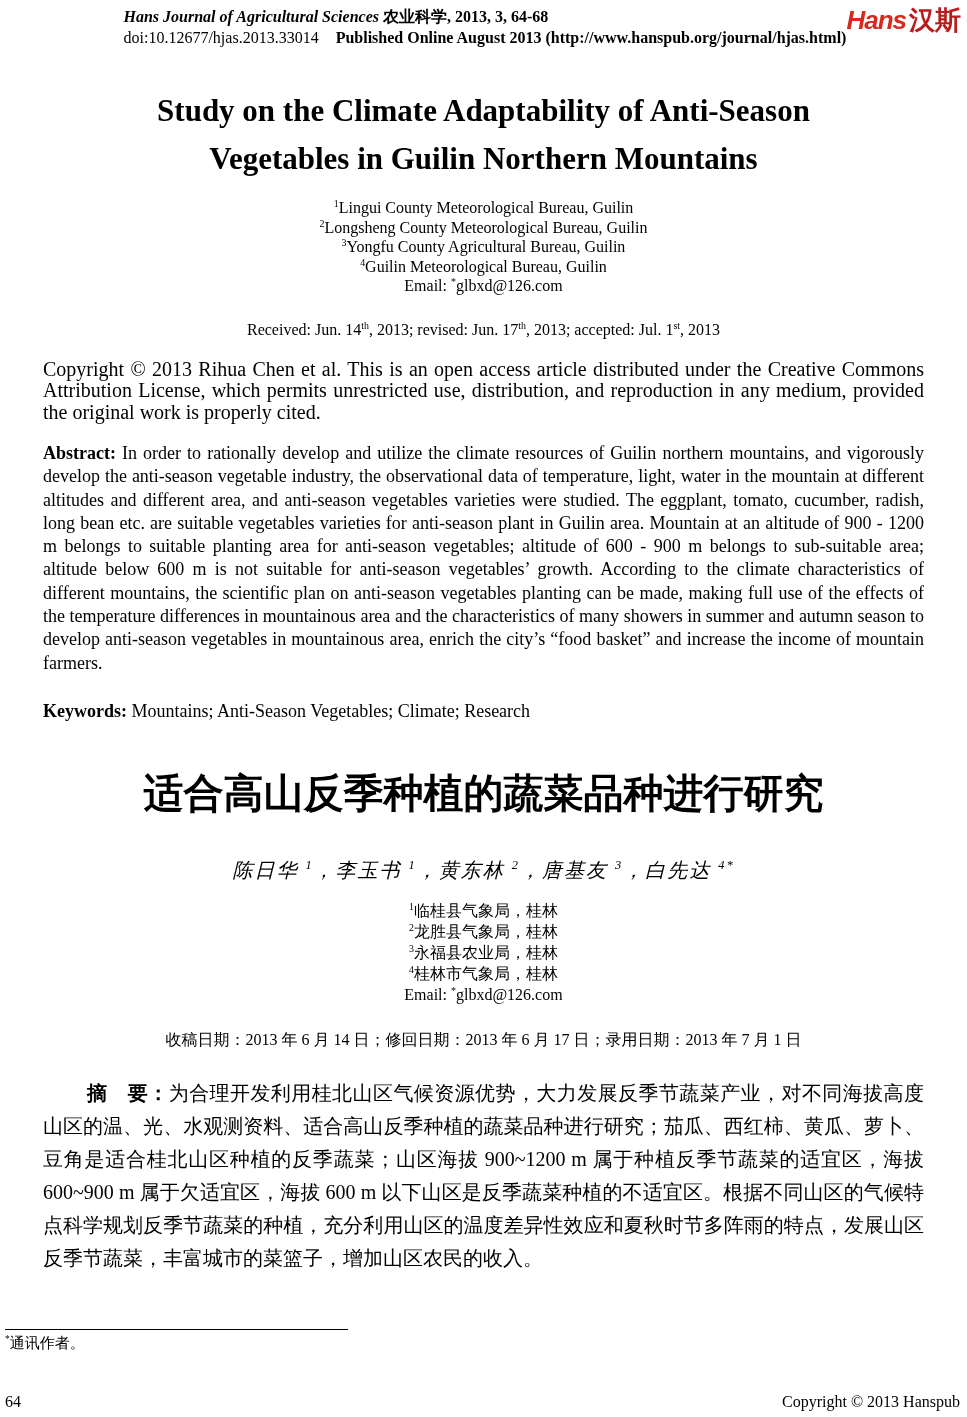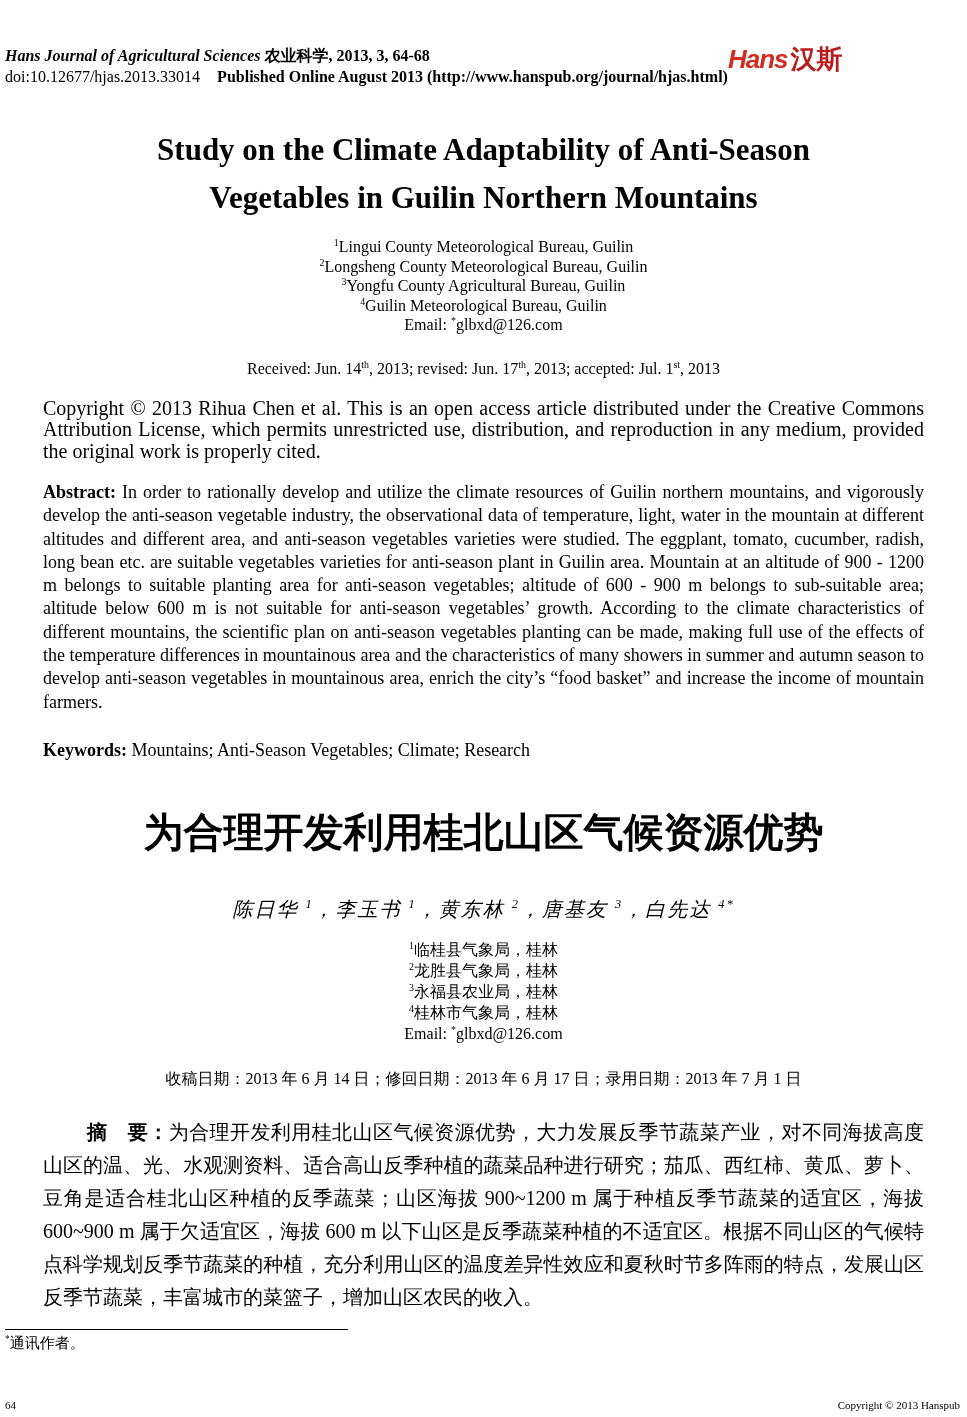--- a/index.html
+++ b/index.html
@@ -10,24 +10,23 @@
     height: 1417px;
     background: #ffffff;
     color: #000000;
     font-family: "Liberation Serif", "DejaVu Serif", serif;
     overflow: hidden;
     margin: 0 auto;
   }
   
   .header {
     display: flex;
-    justify-content: flex-start;
+    justify-content: flex-end;
     align-items: flex-start;
     padding: 6px 6px 0 5px;
-    margin-top: 39px;
   }
   .journal-line { font-size: 16px; font-weight: bold; line-height: 21px; }
   .jn-en { font-style: italic; }
   .doi-line { font-size: 16px; line-height: 22px; }
   .pub { margin-left: 17px; font-weight: bold; }
   .logo { white-space: nowrap; font-family: "Liberation Sans", "DejaVu Sans", sans-serif; font-weight: bold; font-size: 26px; line-height: 28px; }
   .logo-en { color: #d42b1e; font-style: italic; letter-spacing: -1px; }
   .logo-zh { color: #b91c1c; margin-left: 3px; }
   
   .bodycol { padding: 0 43px; }
@@ -63,21 +62,21 @@
   .footnote { position: absolute; left: 5px; top: 1329px; font-size: 15px; line-height: 21px; }
   .footnote-rule { width: 343px; border-top: 1.5px solid #000; margin-bottom: 3px; }
   .footer {
     position: absolute;
     left: 5px;
     right: 7px;
     bottom: 6px;
     display: flex;
     justify-content: space-between;
     align-items: flex-end;
-    font-size: 11px;
+    font-size: 16px;
   }
   sup { font-size: 0.62em; vertical-align: super; line-height: 0; }
 </style>
 </head>
 <body>
 
 <div class="page">
 
   <div class="header">
     <div class="header-left">
@@ -114,21 +113,21 @@
     <p class="copyright">Copyright © 2013 Rihua Chen et al. This is an open access article distributed under the Creative Commons Attribution License, which permits unrestricted use, distribution, and reproduction in any medium, provided the original work is properly cited.</p>
 
     <p class="abstract">
       <span class="lbl-b">Abstract:</span><span> In order to rationally develop and utilize the climate resources of Guilin northern mountains, and vigorously develop the anti-season vegetable industry, the observational data of temperature, light, water in the mountain at different altitudes and different area, and anti-season vegetables varieties were studied. The eggplant, tomato, cucumber, radish, long bean etc. are suitable vegetables varieties for anti-season plant in Guilin area. Mountain at an altitude of 900 - 1200 m belongs to suitable planting area for anti-season vegetables; altitude of 600 - 900 m belongs to sub-suitable area; altitude below 600 m is not suitable for anti-season vegetables’ growth. According to the climate characteristics of different mountains, the scientific plan on anti-season vegetables planting can be made, making full use of the effects of the temperature differences in mountainous area and the characteristics of many showers in summer and autumn season to develop anti-season vegetables in mountainous area, enrich the city’s “food basket” and increase the income of mountain farmers.</span>
     </p>
 
     <p class="keywords">
       <span class="lbl-b">Keywords:</span><span> Mountains; Anti-Season Vegetables; Climate; Research</span>
     </p>
 
-    <h2 class="zh-title">为合理开发利用桂北山区气候资源优势</h2>
+    <h2 class="zh-title">适合高山反季种植的蔬菜品种进行研究</h2>
 
     <p class="zh-authors">
       <span>陈日华 </span><sup>1</sup><span>，李玉书 </span><sup>1</sup><span>，黄东林 </span><sup>2</sup><span>，唐基友 </span><sup>3</sup><span>，白先达 </span><sup>4*</sup>
     </p>
 
     <div class="zh-affiliations">
       <div><sup>1</sup><span>临桂县气象局，桂林</span></div>
       <div><sup>2</sup><span>龙胜县气象局，桂林</span></div>
       <div><sup>3</sup><span>永福县农业局，桂林</span></div>
       <div><sup>4</sup><span>桂林市气象局，桂林</span></div>

